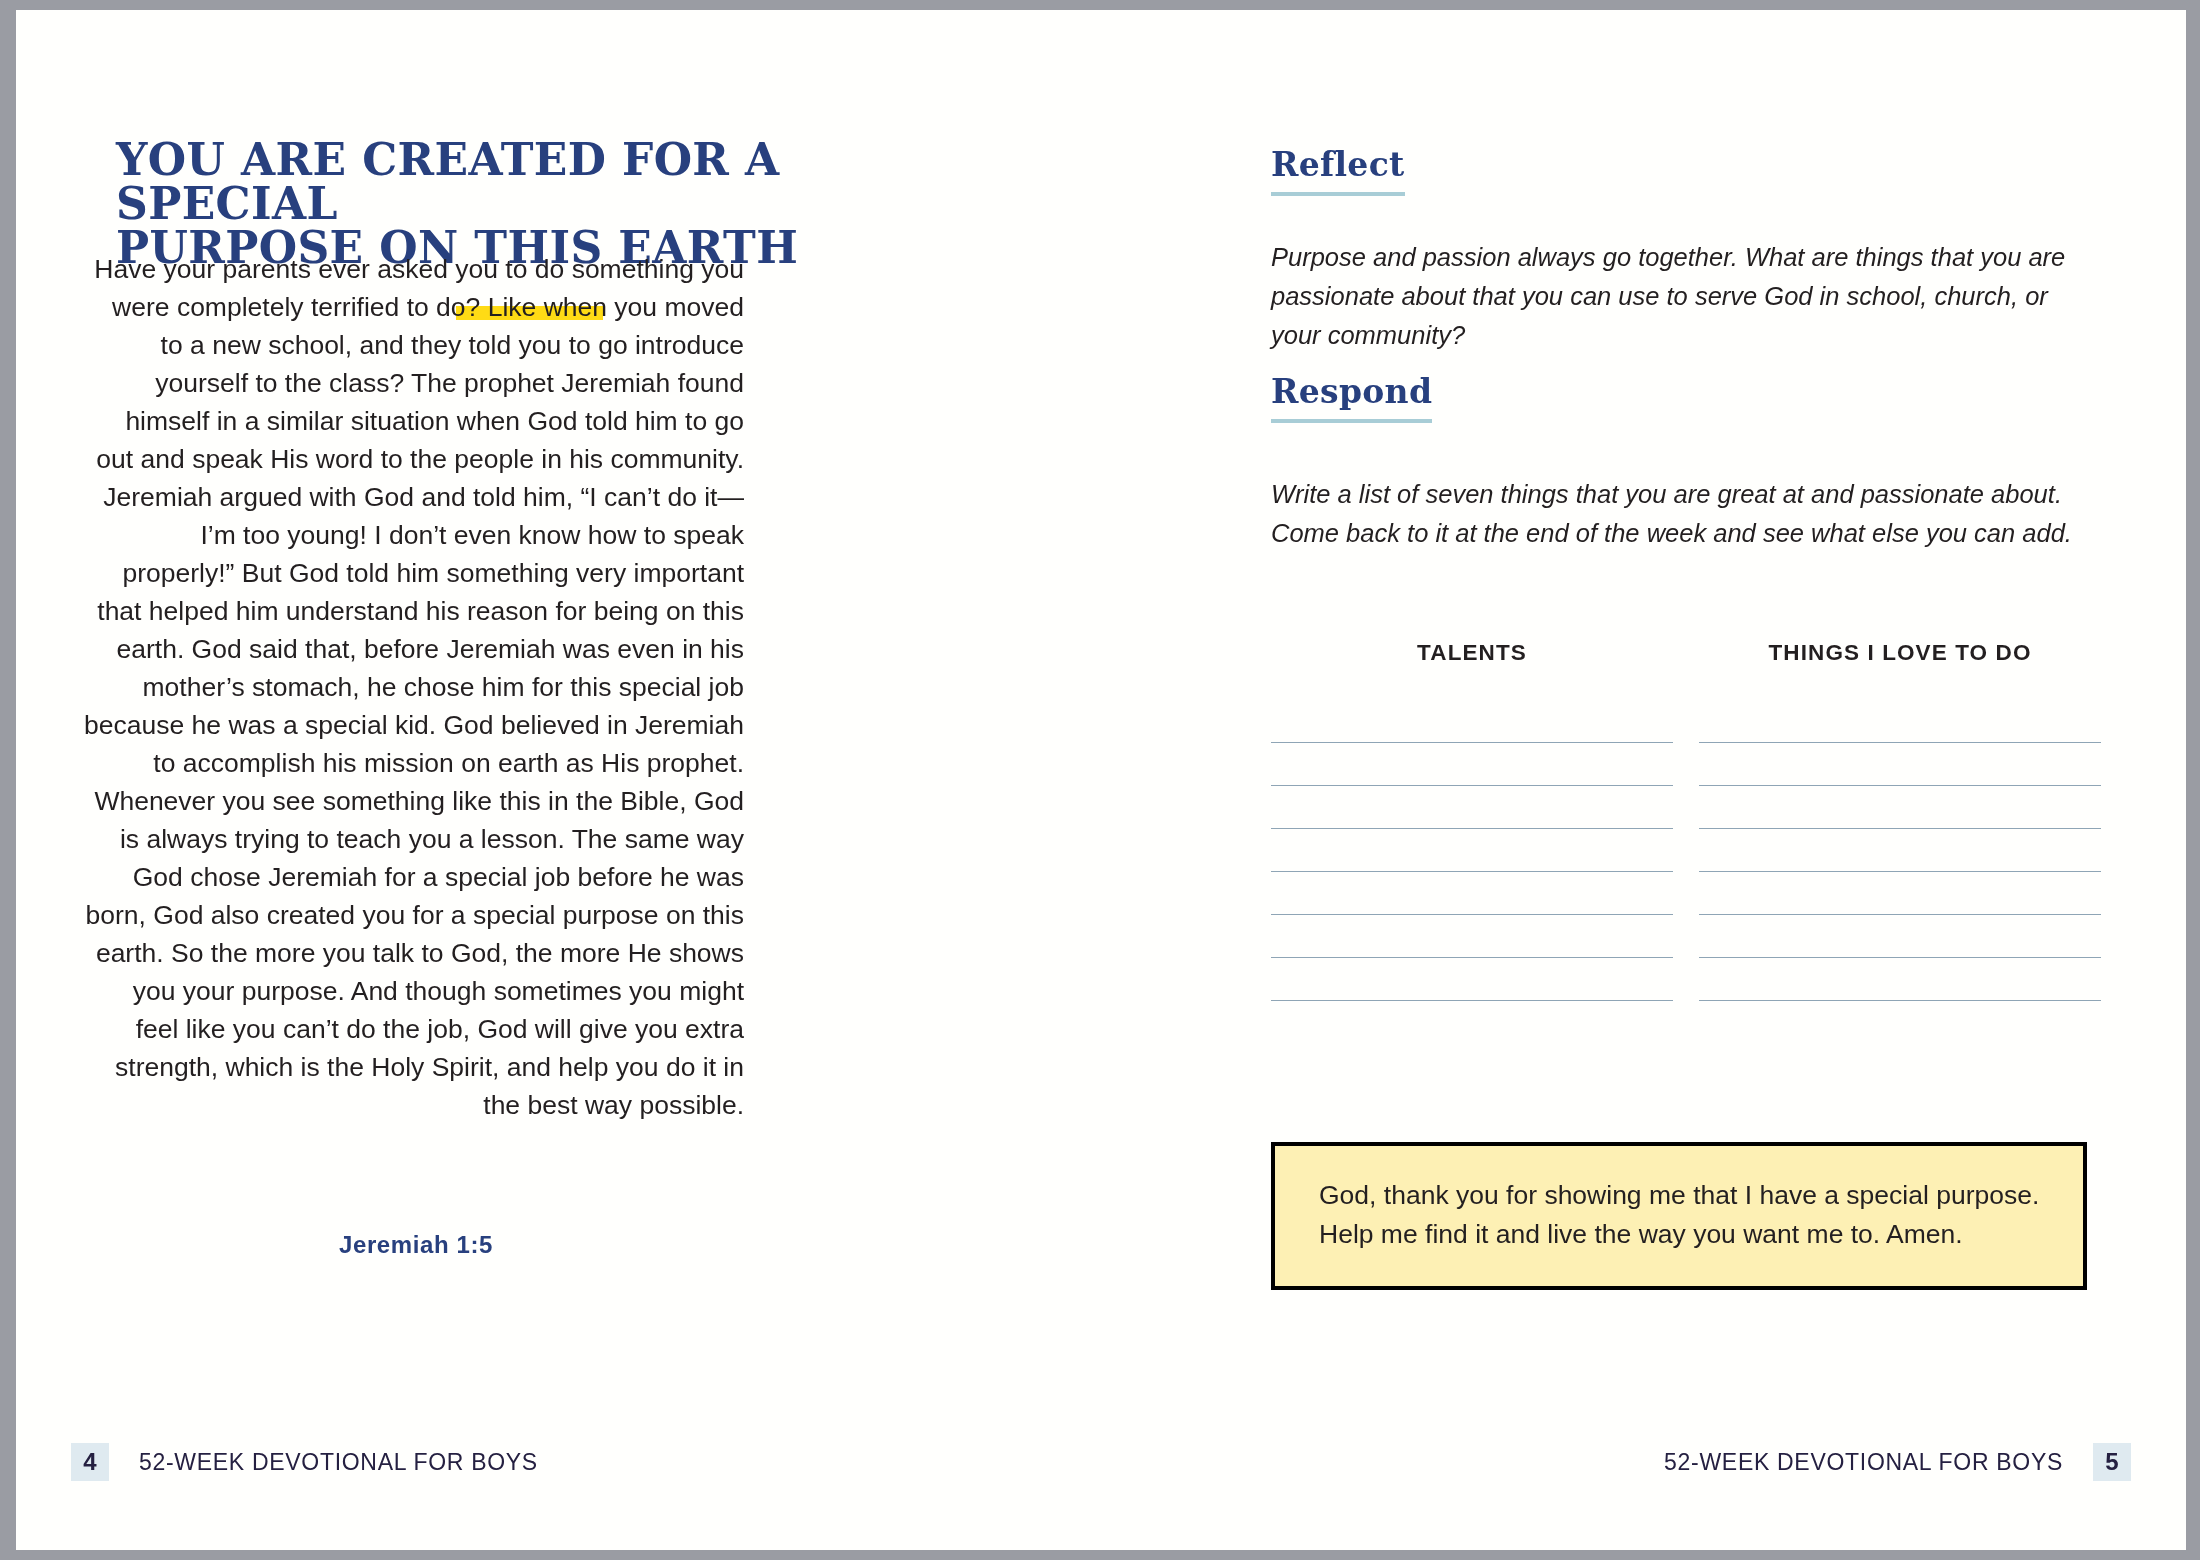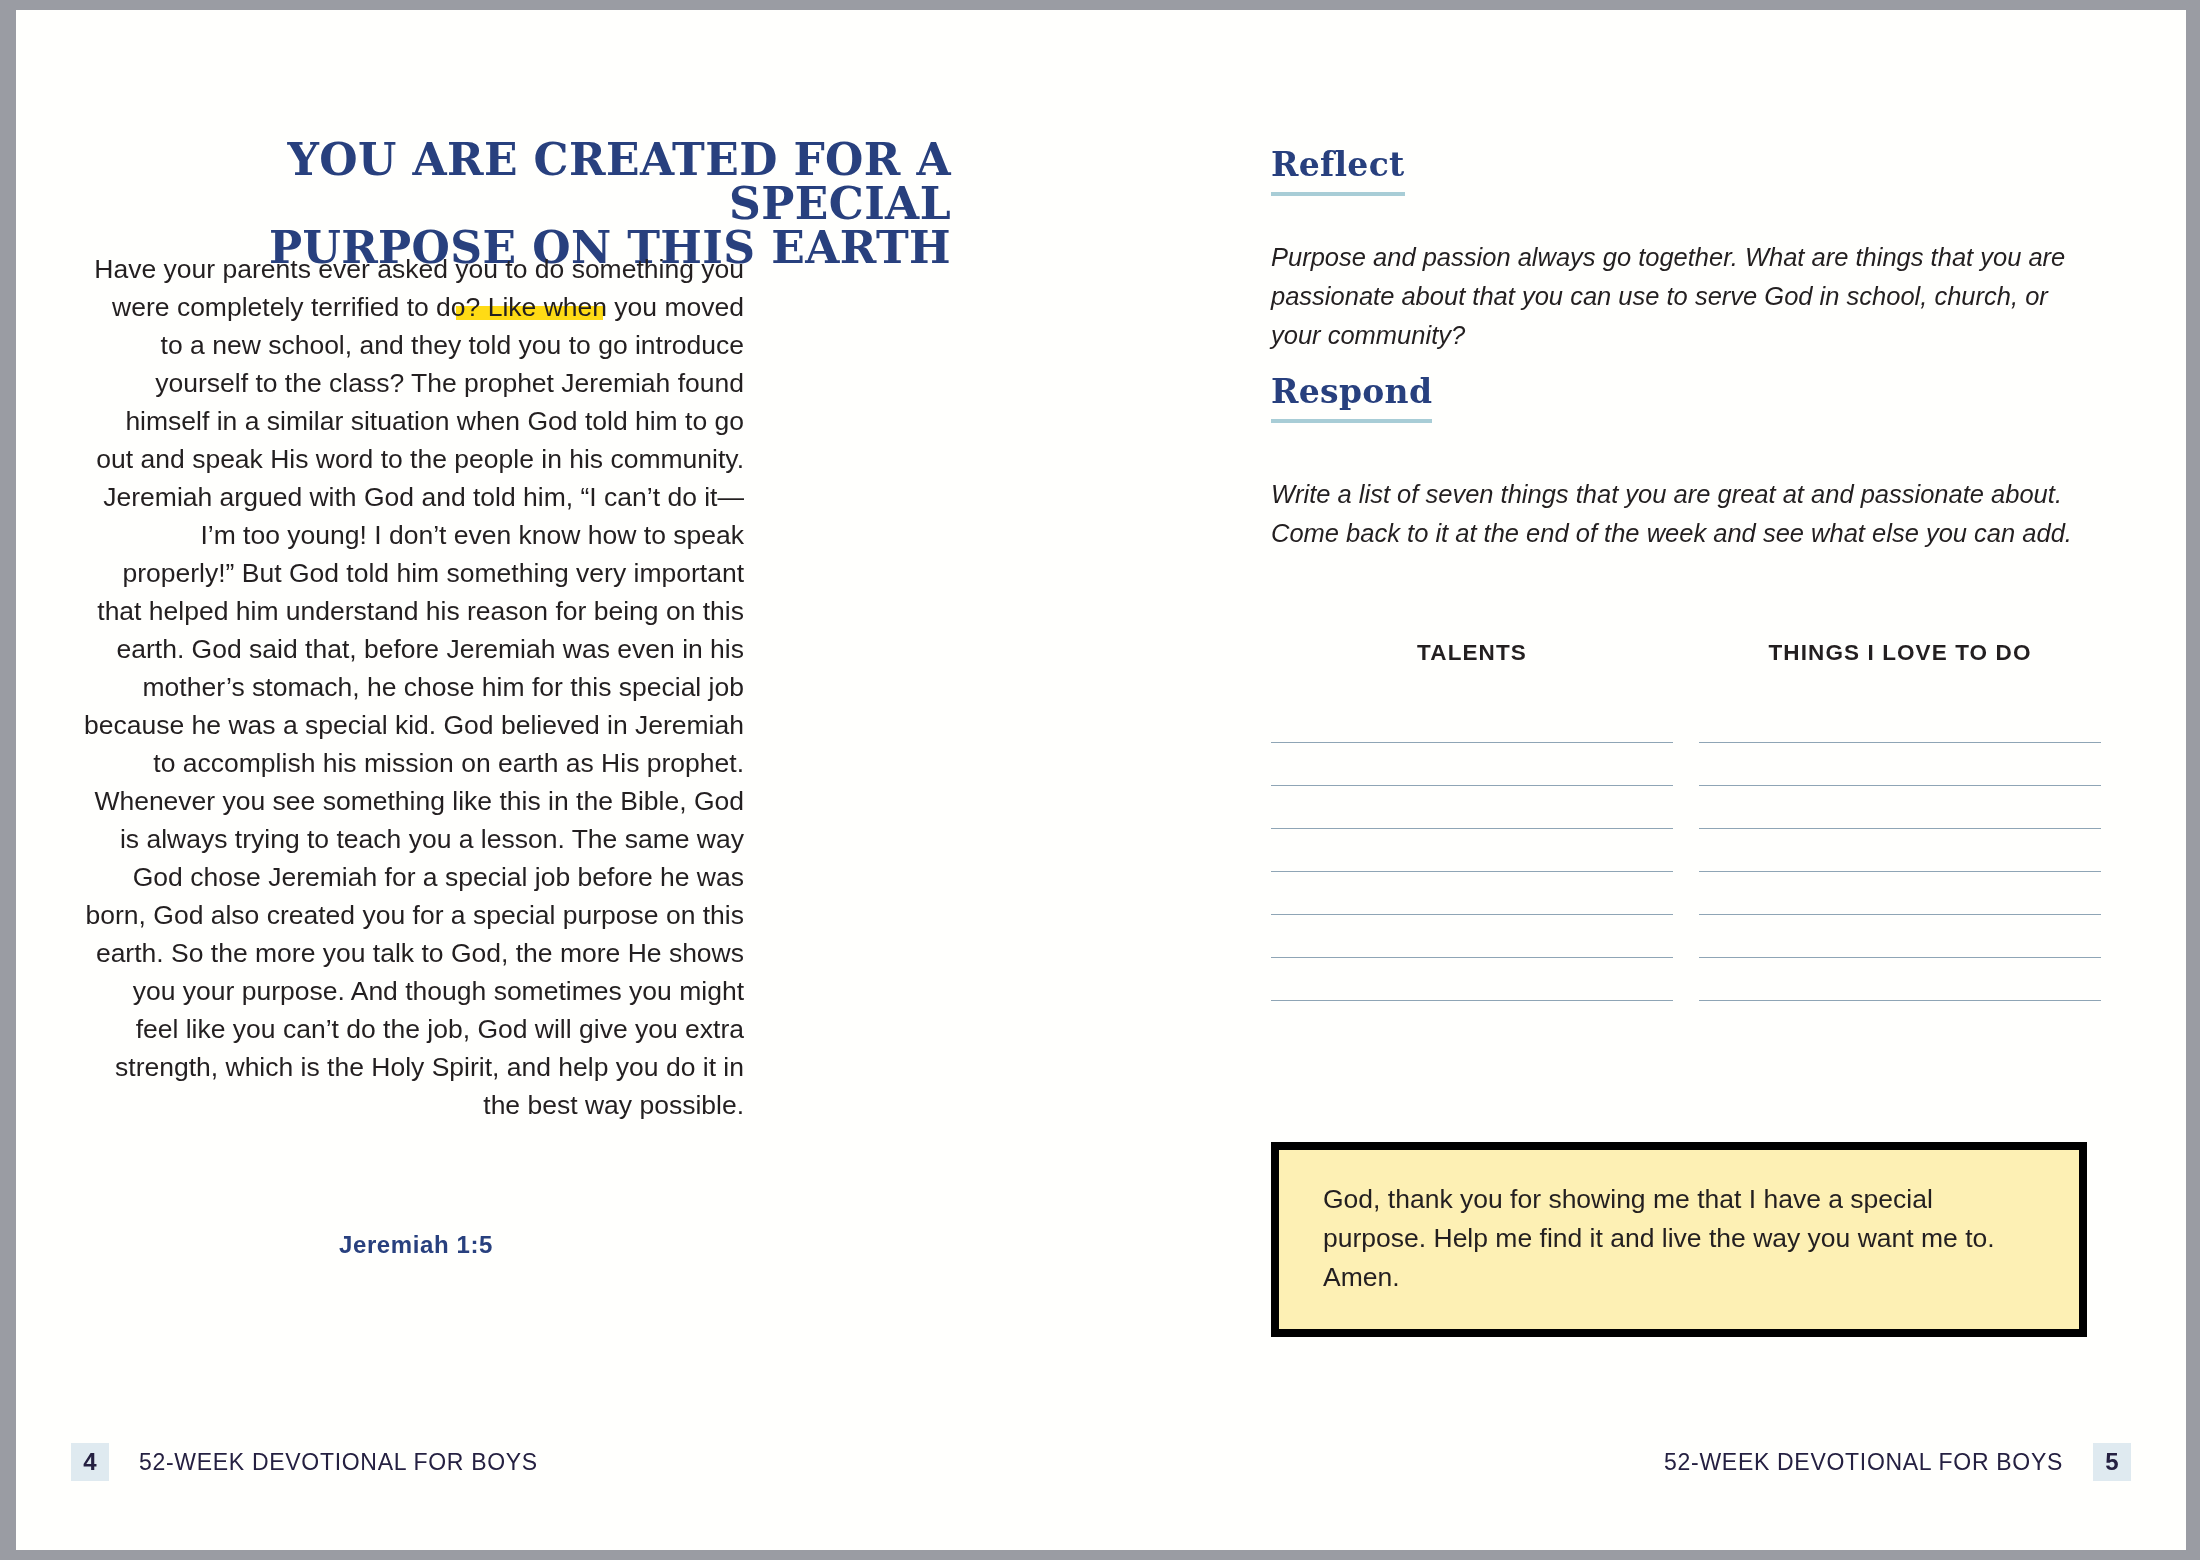--- a/index.html
+++ b/index.html
@@ -34,21 +34,21 @@
     left: 0px;
     top: 0px;
     width: 1085px;
     height: 1540px;
   }
   .title {
     position: absolute;
     left: 100px;
     top: 128px;
     width: 835px;
-    text-align: right;
+    text-align: left;
     color: #28407e;
     font-family: "DejaVu Serif", "Liberation Serif", serif;
     font-weight: bold;
     font-size: 44px;
     line-height: 1.0;
     letter-spacing: 0.4px;
   }
   .title-line { display: block; }
   .yellow-bar {
     position: absolute;
@@ -175,21 +175,21 @@
     box-sizing: border-box;
   }
 
   .prayer-box {
     position: absolute;
     left: 170px;
     top: 1132px;
     width: 816px;
     min-height: 140px;
     background: #fdf0b4;
-    border: 8px solid #000000;
+    border: 4px solid #000000;
     box-sizing: border-box;
     padding: 30px 42px 32px 44px;
   }
   .prayer-text {
     color: #231f20;
     font-family: "Liberation Sans", sans-serif;
     font-size: 26.5px;
     line-height: 39px;
     white-space: pre-line;
   }

